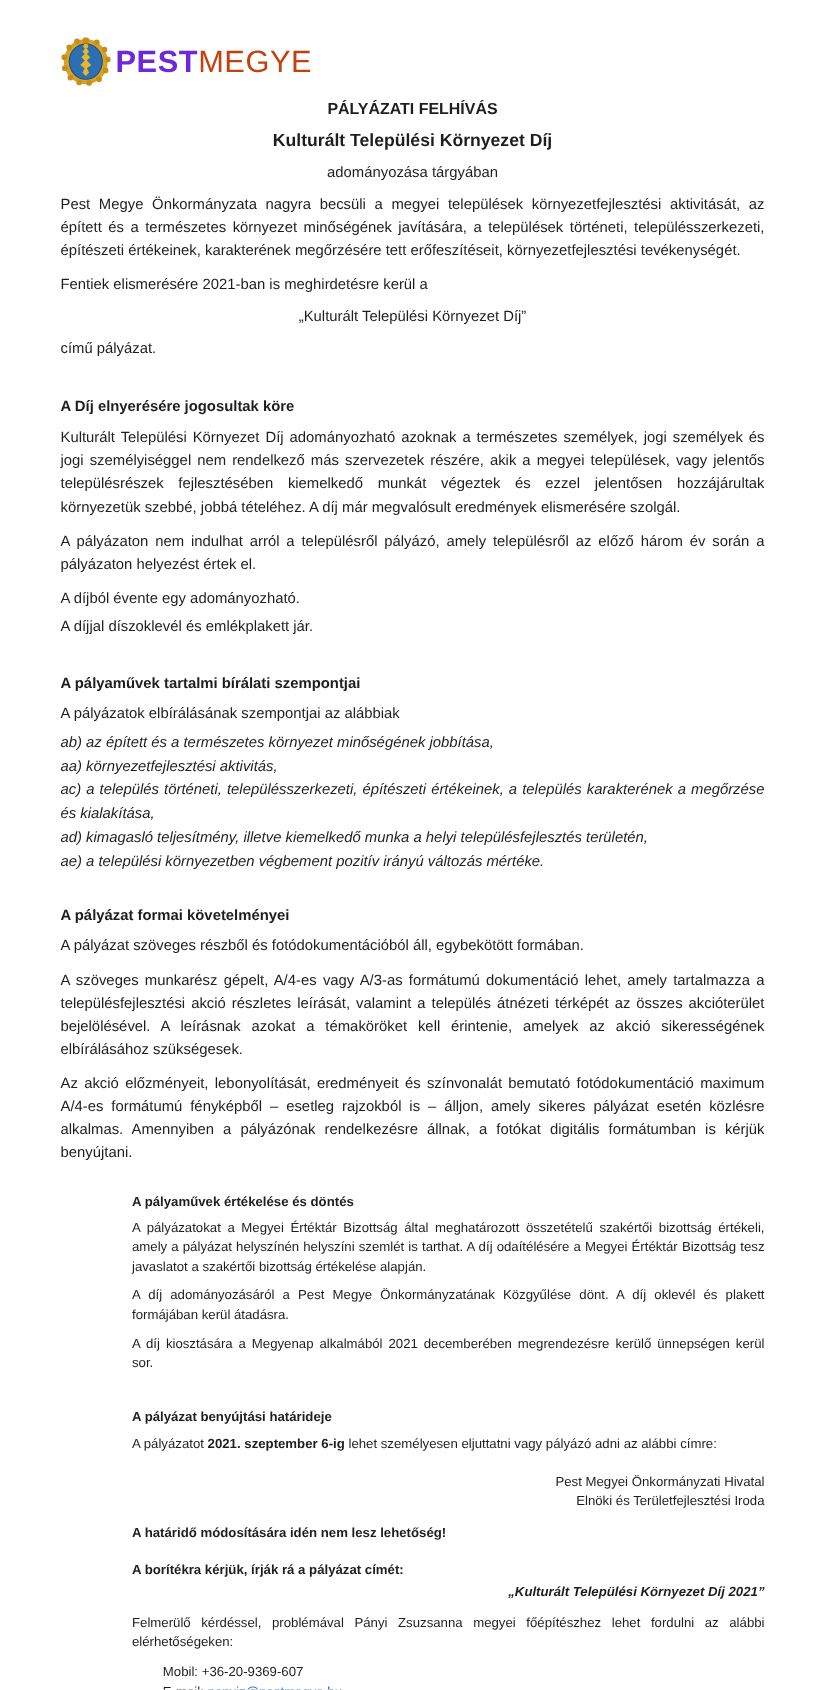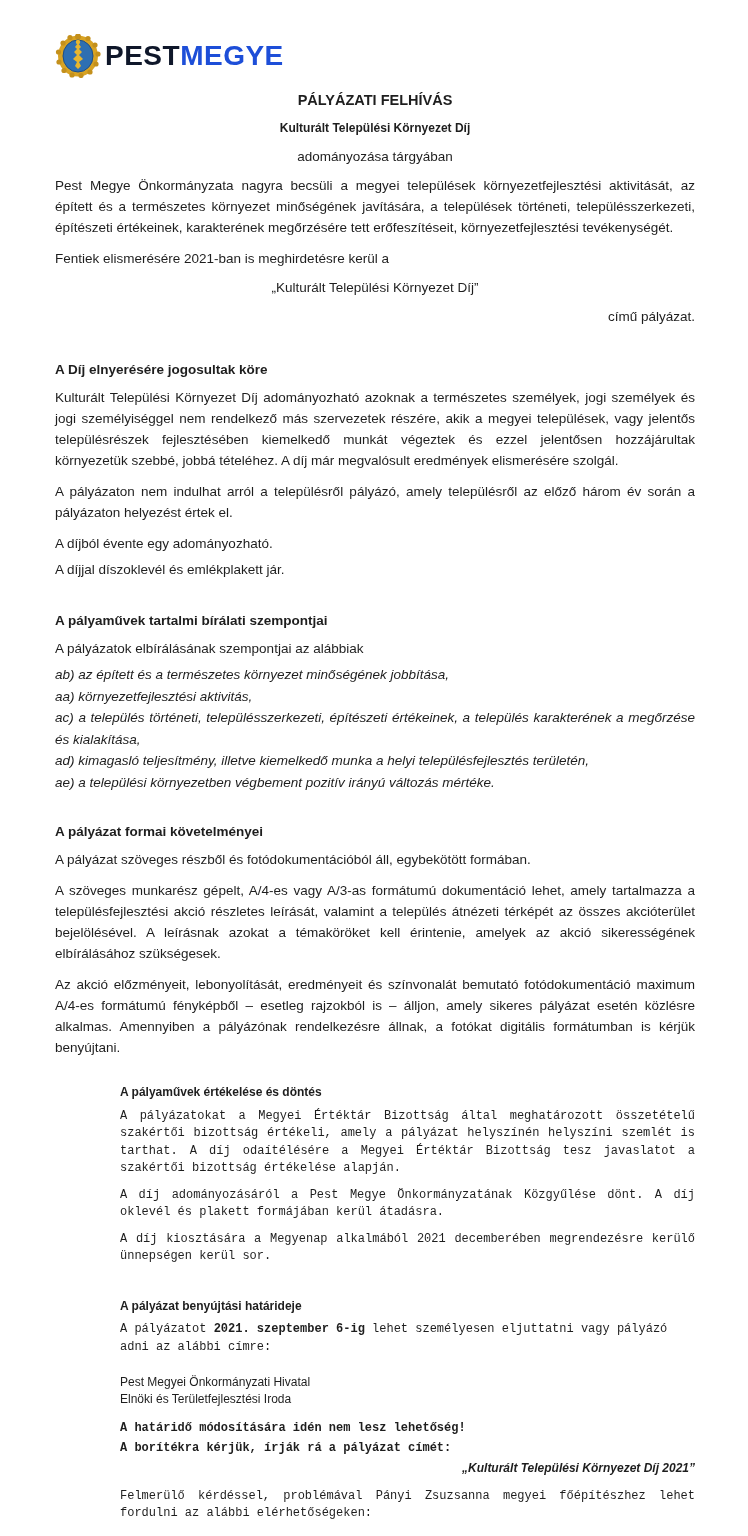--- a/index.html
+++ b/index.html
@@ -9,51 +9,51 @@
     color:#1e1e1e;
     position:relative;
     overflow:hidden;
   }
   .page{padding:34px 53px 30px 55px;box-sizing:border-box;}
 
   
   .logo-row{display:flex;align-items:center;gap:4px;margin-bottom:12px;}
   .crest{width:46px;height:44px;flex:0 0 auto;}
   .logo-text{font-size:28px;font-weight:bold;letter-spacing:.5px;line-height:1;}
-  .logo-pest{color:#0f172a;}
-  .logo-megye{color:#1d4ed8;font-weight:bold;}
+  .logo-pest{color:#6d28d9;}
+  .logo-megye{color:#c2410c;font-weight:normal;}
 
   
   .doc{font-size:13.5px;line-height:21px;}
   .center{text-align:center;}
   .justify{text-align:justify;}
   .bold{font-weight:bold;}
 
   .h-title{font-weight:bold;font-size:14.5px;margin:6px 0 7px;}
-  .h-sub{font-weight:bold;font-size:12px;margin:0 0 7px;}
+  .h-sub{font-weight:bold;font-size:16px;margin:0 0 7px;}
   .h-tag{font-size:13.5px;margin:0 0 6px;}
 
   p{margin:0 0 10px;}
   .p-tight{margin:0 0 5px;}
   .sec-heading{font-weight:bold;margin:26px 0 7px;}
   .quote-line{font-weight:normal;text-align:center;margin:8px 0 8px;}
-  .cimu-line{text-align:right;margin:0 0 10px;}
+  .cimu-line{text-align:left;margin:0 0 10px;}
   .crit-list{margin:0;}
   .crit-item{font-style:italic;text-align:justify;line-height:21.5px;}
 
   
   .inner{
     margin-left:65px;
     font-size:12px;
     line-height:17.5px;
     margin-top:26px;
   }
-  .inner p{margin:0 0 9px;font-family:Liberation Mono, monospace;}
+  .inner p{margin:0 0 9px;}
   .inner .sec-heading{font-size:12px;margin:32px 0 6px;}
-  .inner .address{text-align:left;margin:18px 0 12px;line-height:17px;}
+  .inner .address{text-align:right;margin:18px 0 12px;line-height:17px;}
   .inner .envelope-title{text-align:right;font-weight:bold;font-style:italic;margin:2px 0 10px;}
   .contact{margin-left:28px;line-height:18px;margin-bottom:12px;}
   .email-link{color:#0563c1;text-decoration:underline;cursor:pointer;}
 </style>
 </head>
 <body>
 
 <div class="page doc">
 
   <div class="logo-row">
@@ -121,21 +121,21 @@
     <p class="justify">A díj kiosztására a Megyenap alkalmából 2021 decemberében megrendezésre kerülő ünnepségen kerül sor.</p>
 
     <div class="sec-heading">A pályázat benyújtási határideje</div>
     <p><span>A pályázatot </span><span class="bold">2021. szeptember 6-ig</span><span> lehet személyesen eljuttatni vagy pályázó adni az alábbi címre:</span></p>
 
     <div class="address">
       <div>Pest Megyei Önkormányzati Hivatal</div>
       <div>Elnöki és Területfejlesztési Iroda</div>
     </div>
 
-    <p class="bold" style="margin-bottom:2px">A határidő módosítására idén nem lesz lehetőség!</p>
+    <p class="bold" style="margin-bottom:16px">A határidő módosítására idén nem lesz lehetőség!</p>
     <p class="bold" style="margin-bottom:3px">A borítékra kérjük, írják rá a pályázat címét:</p>
     <div class="envelope-title">„Kulturált Települési Környezet Díj 2021”</div>
     <p class="justify">Felmerülő kérdéssel, problémával Pányi Zsuzsanna megyei főépítészhez lehet fordulni az alábbi elérhetőségeken:</p>
 
     <div class="contact">
       <div>Mobil: +36-20-9369-607</div>
       <div><span>E-mail: </span><a class="email-link">panyiz@pestmegye.hu</a></div>
     </div>
 
   </div>

